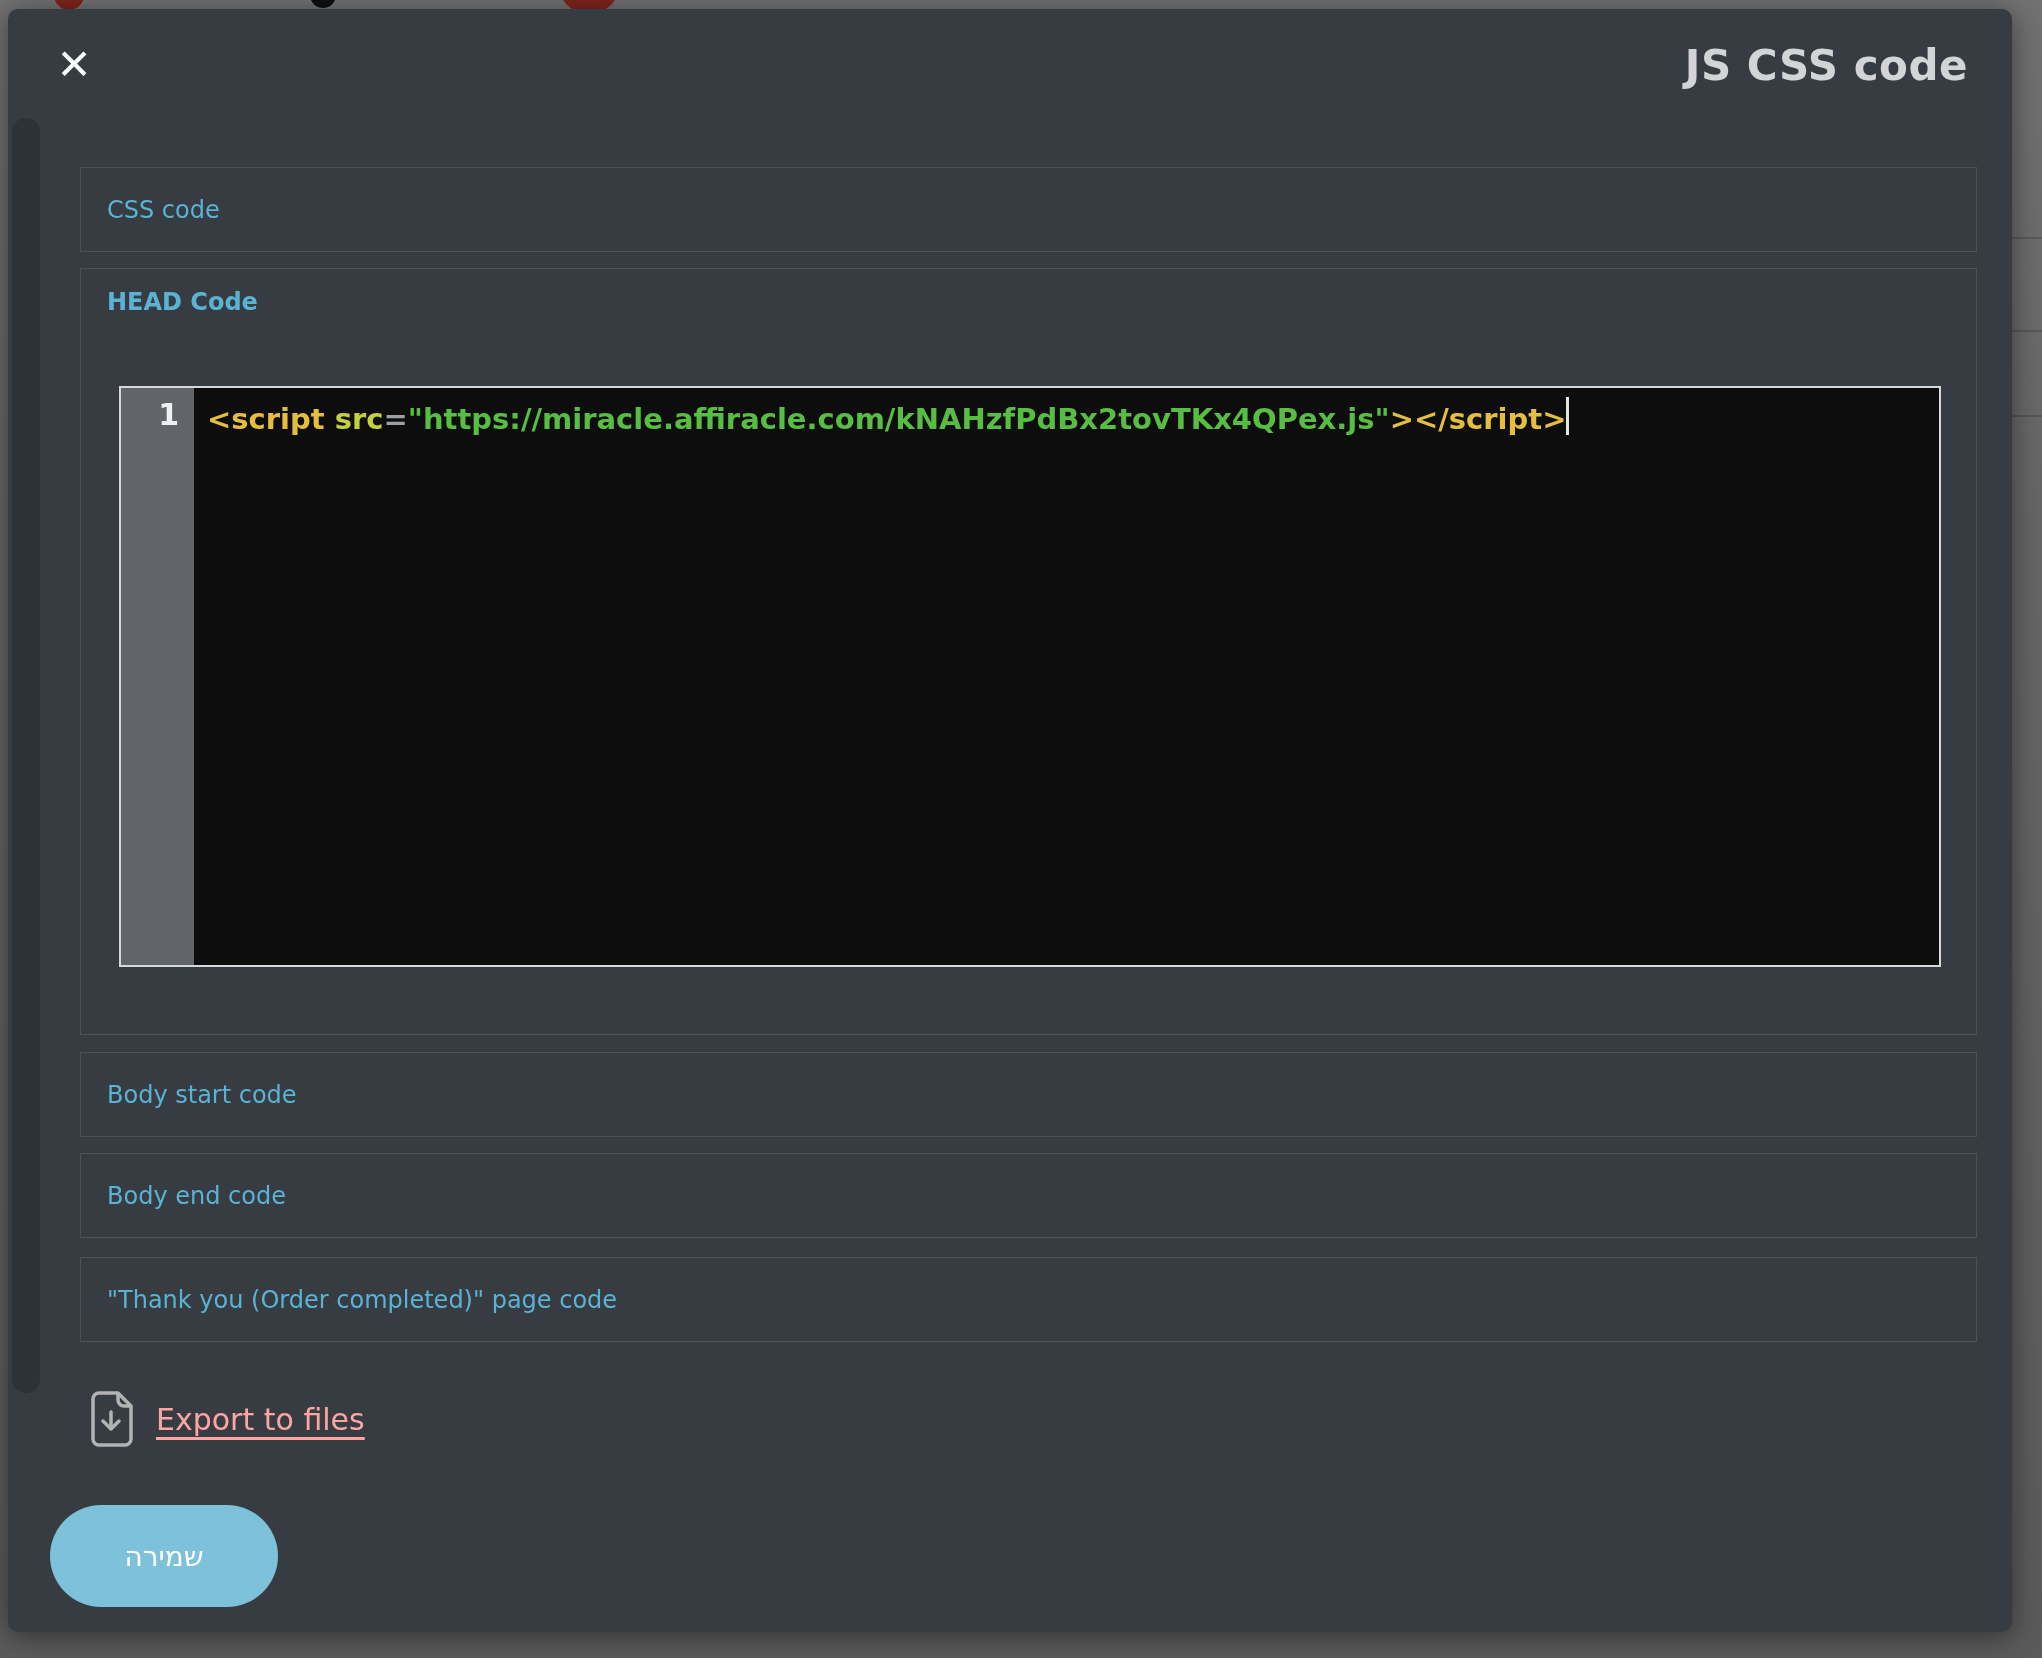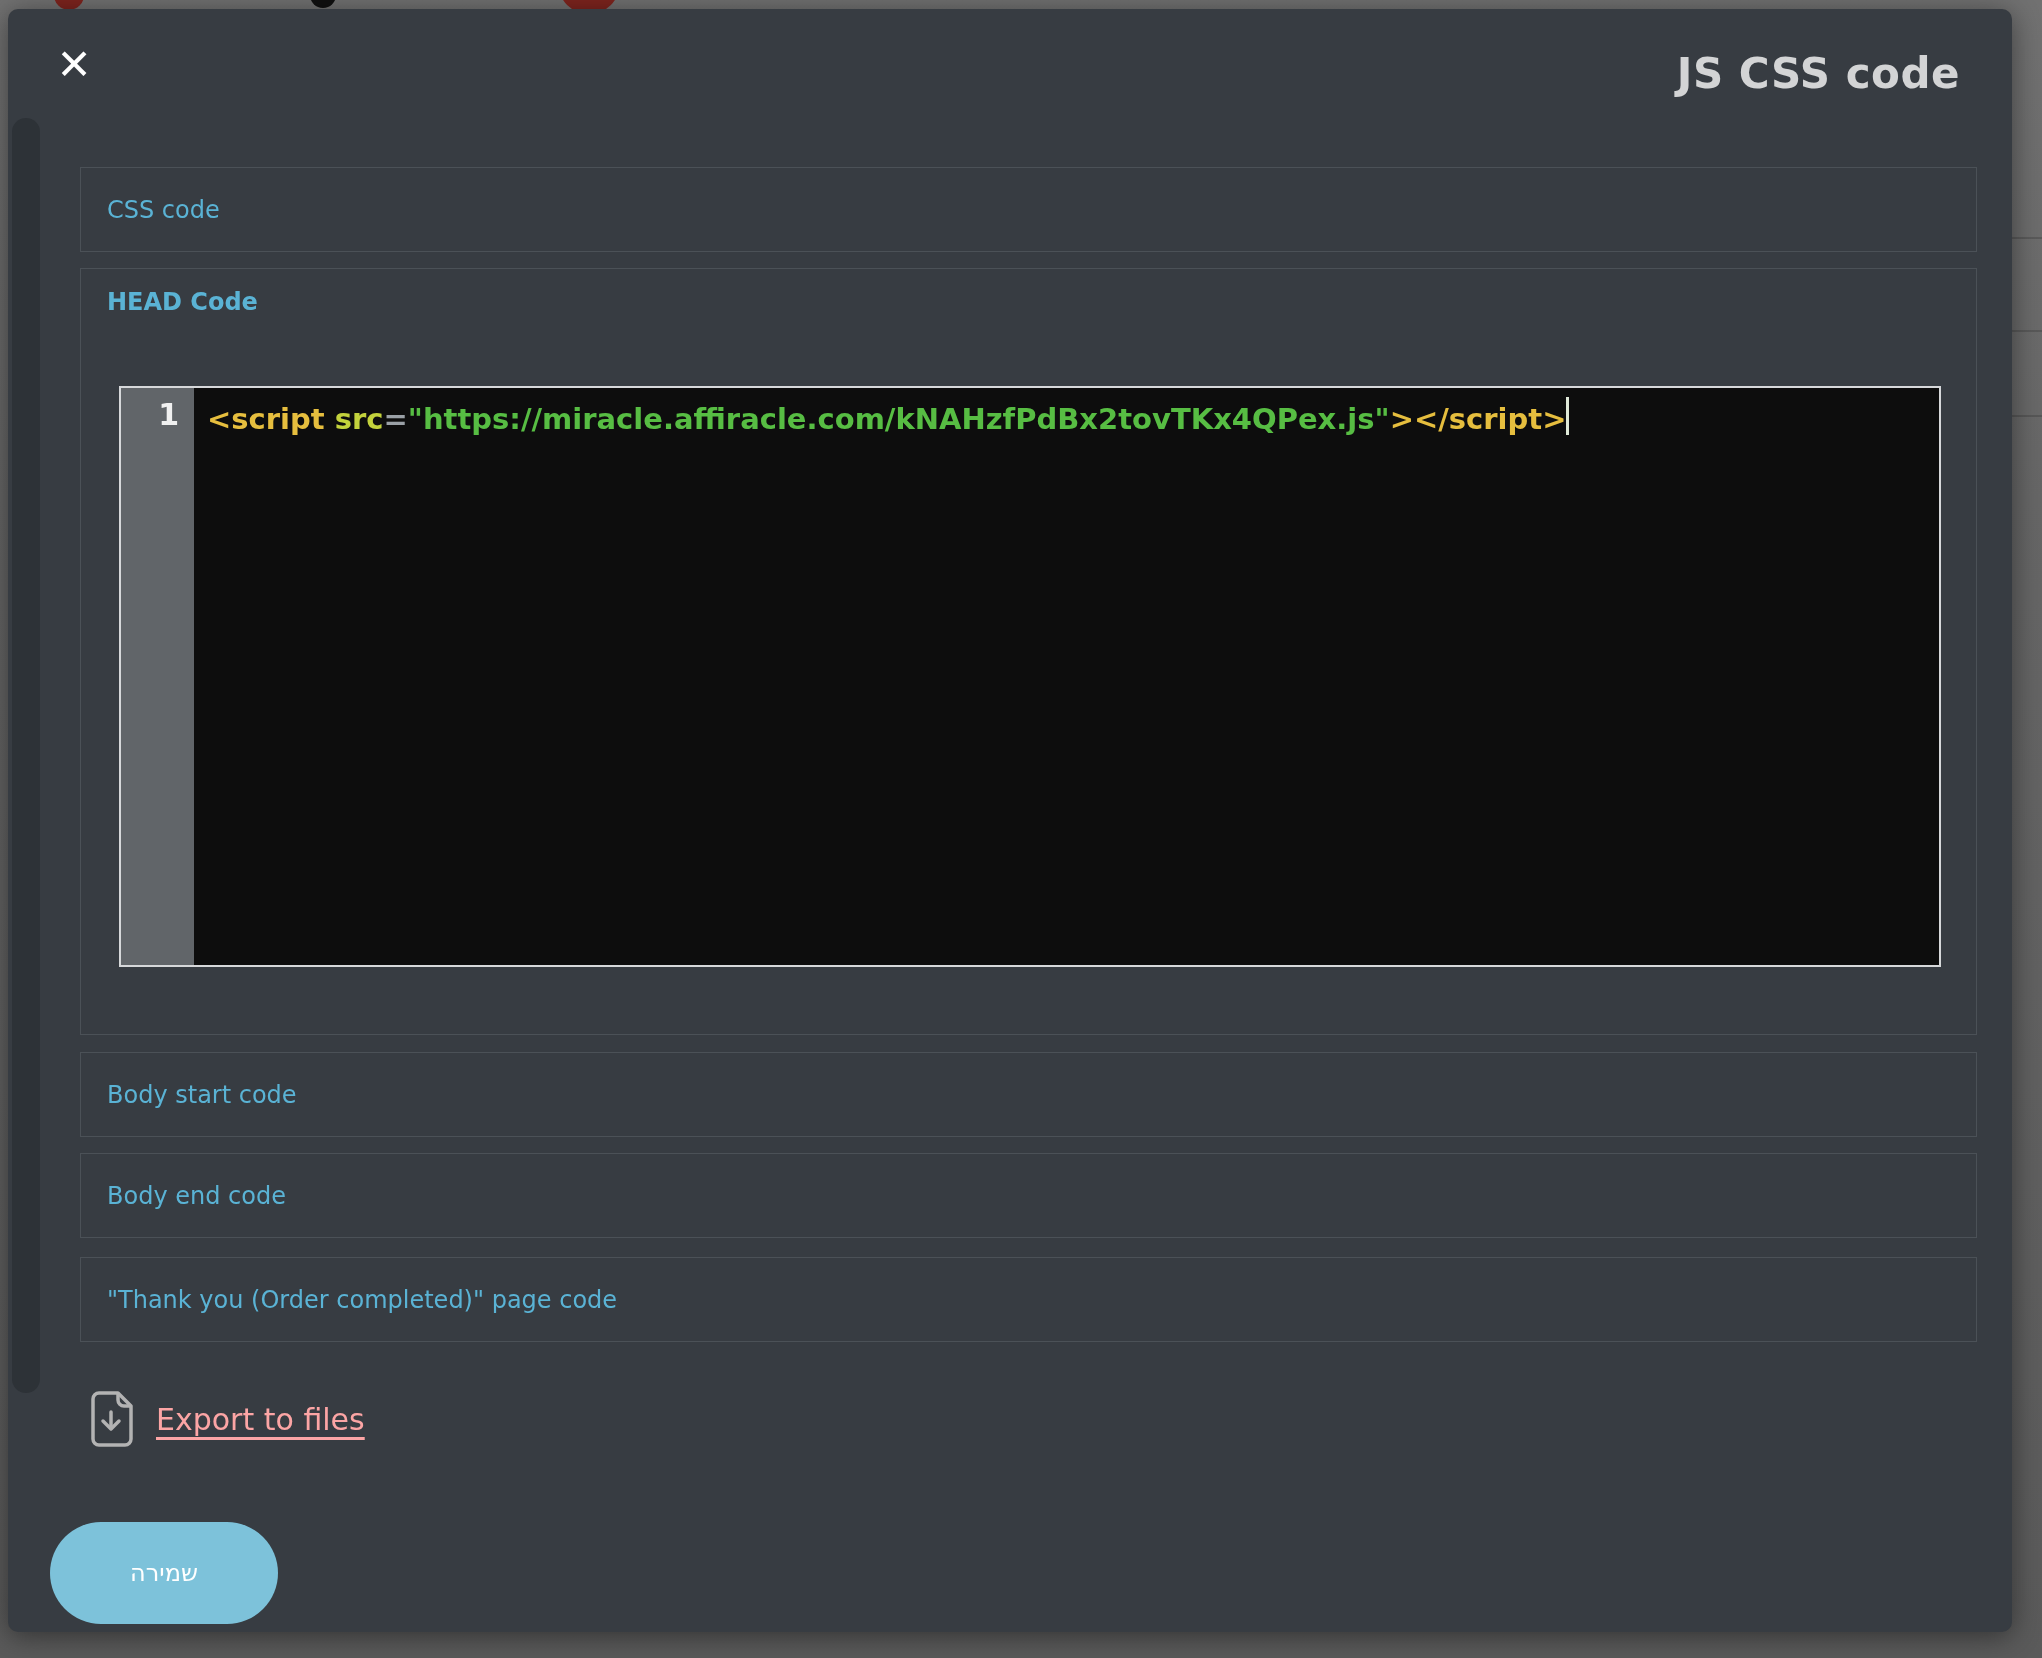--- a/index.html
+++ b/index.html
@@ -25,21 +25,21 @@
     background:#373c42;border-radius:10px;
     box-shadow:0 4px 28px rgba(0,0,0,0.45);
   }
   .close-btn{
     position:absolute;left:38px;top:28px;width:56px;height:56px;
     background:none;border:none;color:#ffffff;font-size:42px;font-weight:bold;
     line-height:56px;text-align:center;cursor:pointer;padding:0;
     font-family:"DejaVu Sans",sans-serif;
   }
   .modal-title{
-    position:absolute;right:40px;top:28px;margin:12px;
+    position:absolute;right:40px;top:28px;margin:4px;
     font-size:42px;font-weight:bold;color:#d3d4d5;letter-spacing:0.5px;
   }
   .scroll-thumb{
     position:absolute;left:4px;top:109px;width:28px;height:1275px;
     background:#2d3237;border-radius:14px;
   }
   
   .section{
     position:absolute;left:72px;width:1897px;
     border:1px solid #4b5157;background:#373c42;box-sizing:border-box;
@@ -83,21 +83,21 @@
   .export-row{position:absolute;left:82px;top:1381px;display:flex;align-items:center;}
   .export-icon{width:44px;height:58px;flex:none;}
   .export-link{
     margin-left:22px;color:#fca5a5;font-size:30px;
     text-decoration:underline;text-underline-offset:7px;cursor:pointer;
   }
   
   .save-btn{
     position:absolute;left:42px;top:1496px;width:228px;height:102px;
     border:none;border-radius:51px;background:#7dc2da;color:#ffffff;
-    font-size:24px;cursor:pointer;font-family:"DejaVu Sans",sans-serif;margin-top:17px;
+    font-size:28px;cursor:pointer;font-family:"DejaVu Sans",sans-serif;
   }
 </style>
 </head>
 <body>
 
 <div class="backdrop">
   <div class="badge red1"></div>
   <div class="badge black1"></div>
   <div class="badge red2"></div>
   <div class="bg-line l1"></div>

